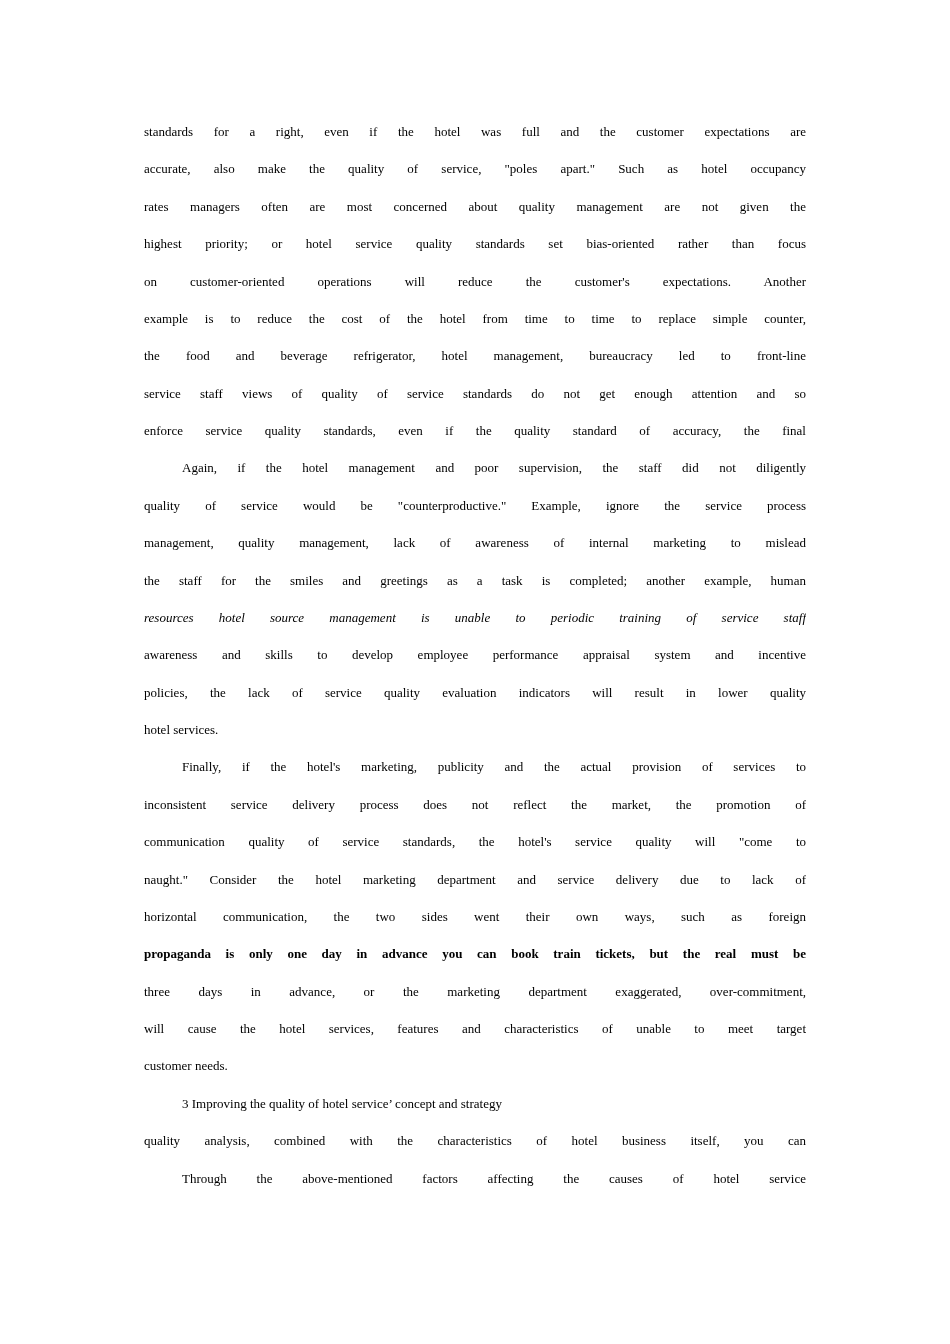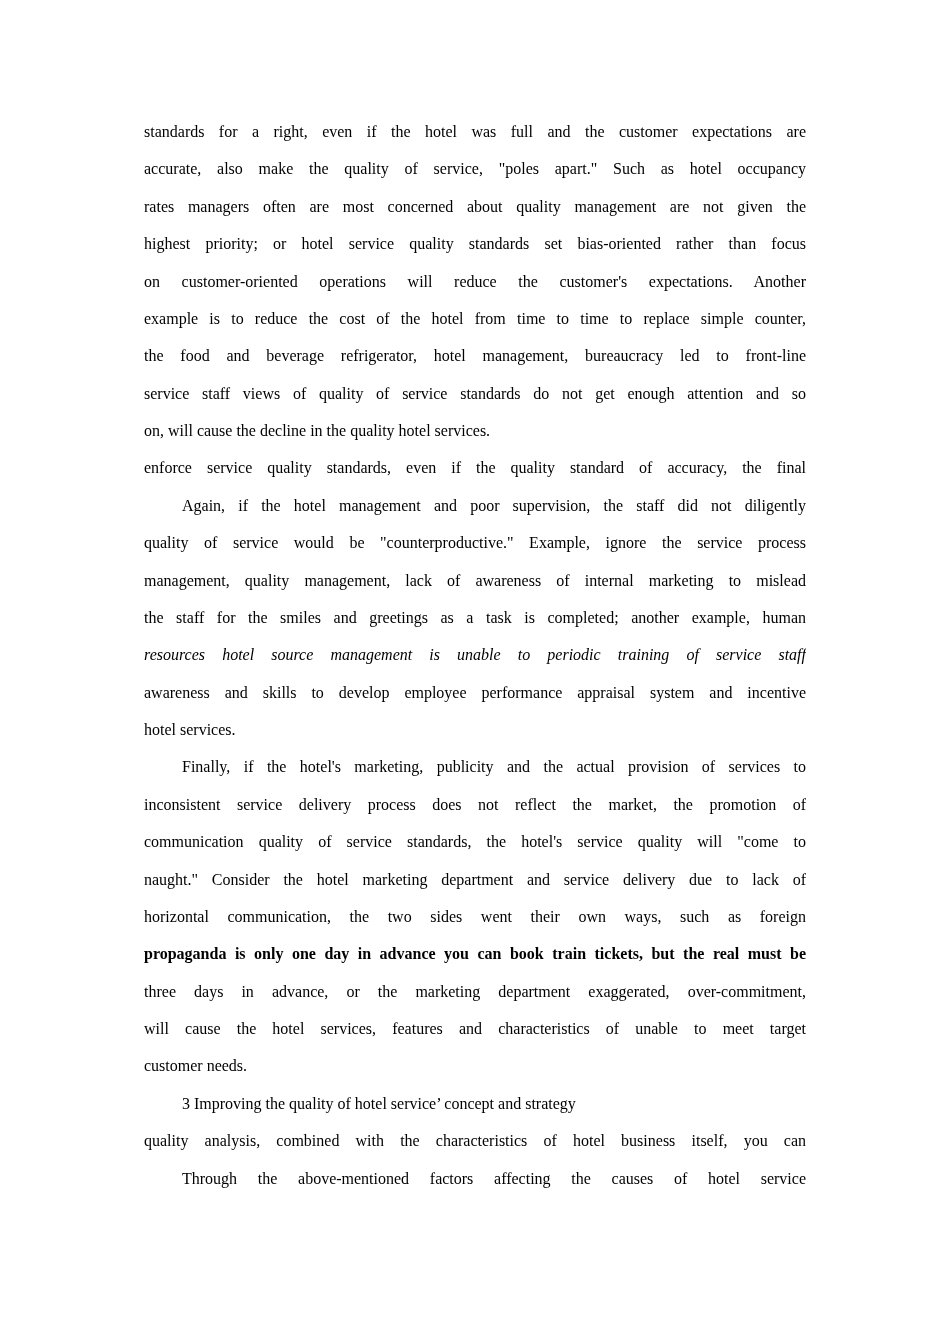--- a/index.html
+++ b/index.html
@@ -20,21 +20,21 @@
       width: 950px;
       height: 1344px;
       background: #ffffff;
     }
     .body-text {
       position: absolute;
       left: 144px;
       top: 113px;
       width: 662px;
       font-family: "Liberation Serif", "DejaVu Serif", serif;
-      font-size: 16px;
+      font-size: 13px;
       line-height: 37.38px;
       color: #000000;
     }
     .line {
       display: block;
       text-align: justify;
       text-align-last: justify;
       white-space: nowrap;
       height: 37.38px;
     }
@@ -53,31 +53,31 @@
 
     <div class="para-block">
       <span class="line" style="white-space: normal; overflow: hidden;">standards for a right, even if the hotel was full and the customer expectations are</span>
       <span class="line" style="white-space: normal; overflow: hidden;">accurate, also make the quality of service, "poles apart." Such as hotel occupancy</span>
       <span class="line" style="white-space: normal; overflow: hidden;">rates managers often are most concerned about quality management are not given the</span>
       <span class="line" style="white-space: normal; overflow: hidden;">highest priority; or hotel service quality standards set bias-oriented rather than focus</span>
       <span class="line" style="white-space: normal; overflow: hidden;">on customer-oriented operations will reduce the customer's expectations. Another</span>
       <span class="line" style="white-space: normal; overflow: hidden;">example is to reduce the cost of the hotel from time to time to replace simple counter,</span>
       <span class="line" style="white-space: normal; overflow: hidden;">the food and beverage refrigerator, hotel management, bureaucracy led to front-line</span>
       <span class="line" style="white-space: normal; overflow: hidden;">service staff views of quality of service standards do not get enough attention and so</span>
-      <span class="line last">on, will cause the decline in the quality hotel services.</span>
     </div>
 
     <div class="para-block">
       <span class="line" style="white-space: normal; overflow: hidden;">enforce service quality standards, even if the quality standard of accuracy, the final</span>
       <span class="line indent" style="white-space: normal; overflow: hidden;">Again, if the hotel management and poor supervision, the staff did not diligently</span>
       <span class="line" style="white-space: normal; overflow: hidden;">quality of service would be "counterproductive." Example, ignore the service process</span>
       <span class="line" style="white-space: normal; overflow: hidden; font-family: Liberation Serif, serif;">management, quality management, lack of awareness of internal marketing to mislead</span>
       <span class="line" style="white-space: normal; overflow: hidden;">the staff for the smiles and greetings as a task is completed; another example, human</span>
       <span class="line" style="white-space: normal; overflow: hidden; font-style: italic;">resources hotel source management is unable to periodic training of service staff</span>
       <span class="line" style="white-space: normal; overflow: hidden;">awareness and skills to develop employee performance appraisal system and incentive</span>
+      <span class="line" style="white-space: normal; overflow: hidden;">policies, the lack of service quality evaluation indicators will result in lower quality</span>
       <span class="line last">hotel services.</span>
     </div>
 
     <div class="para-block">
       <span class="line indent" style="white-space: normal; overflow: hidden;">Finally, if the hotel's marketing, publicity and the actual provision of services to</span>
       <span class="line" style="white-space: normal; overflow: hidden;">inconsistent service delivery process does not reflect the market, the promotion of</span>
       <span class="line" style="white-space: normal; overflow: hidden;">communication quality of service standards, the hotel's service quality will "come to</span>
       <span class="line" style="white-space: normal; overflow: hidden;">naught." Consider the hotel marketing department and service delivery due to lack of</span>
       <span class="line" style="white-space: normal; overflow: hidden;">horizontal communication, the two sides went their own ways, such as foreign</span>
       <span class="line" style="white-space: normal; overflow: hidden; font-weight: bold;">propaganda is only one day in advance you can book train tickets, but the real must be</span>

